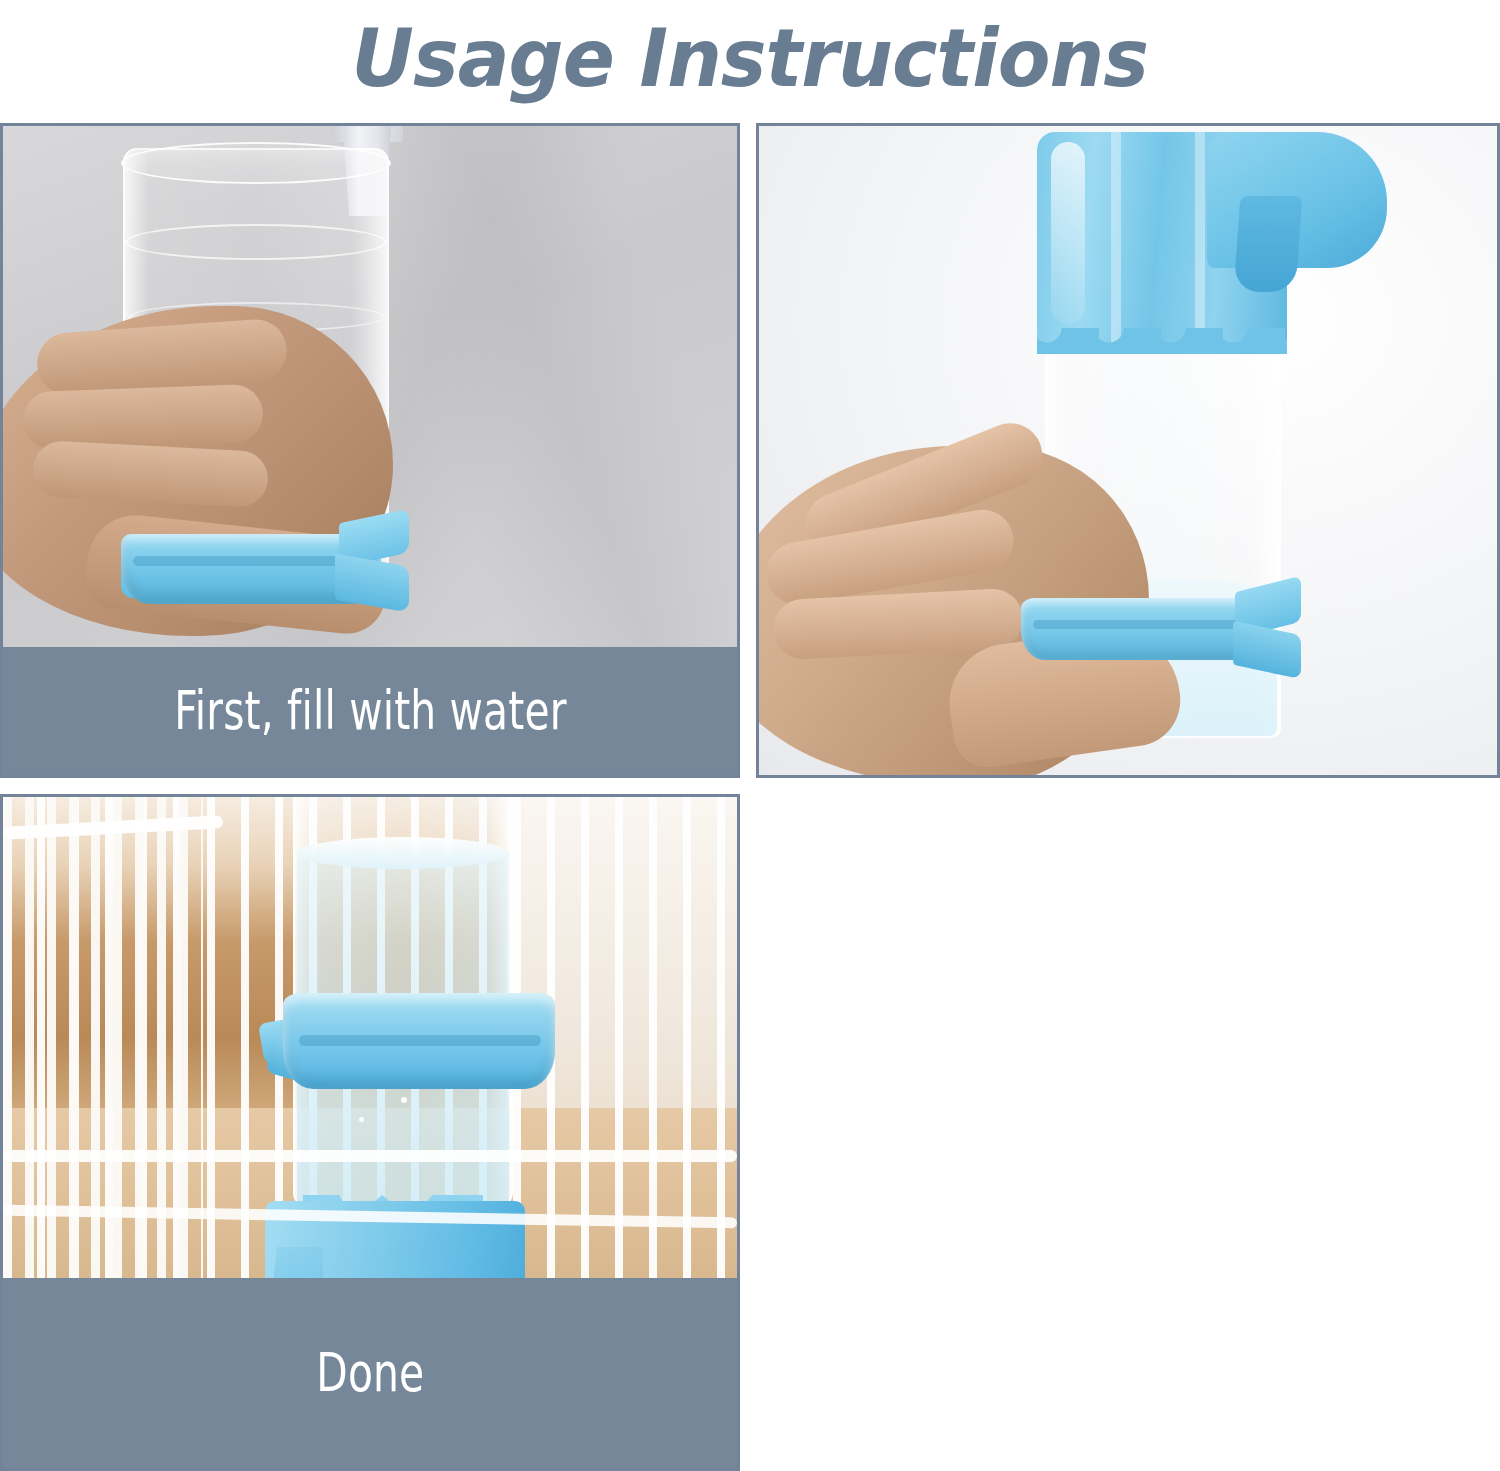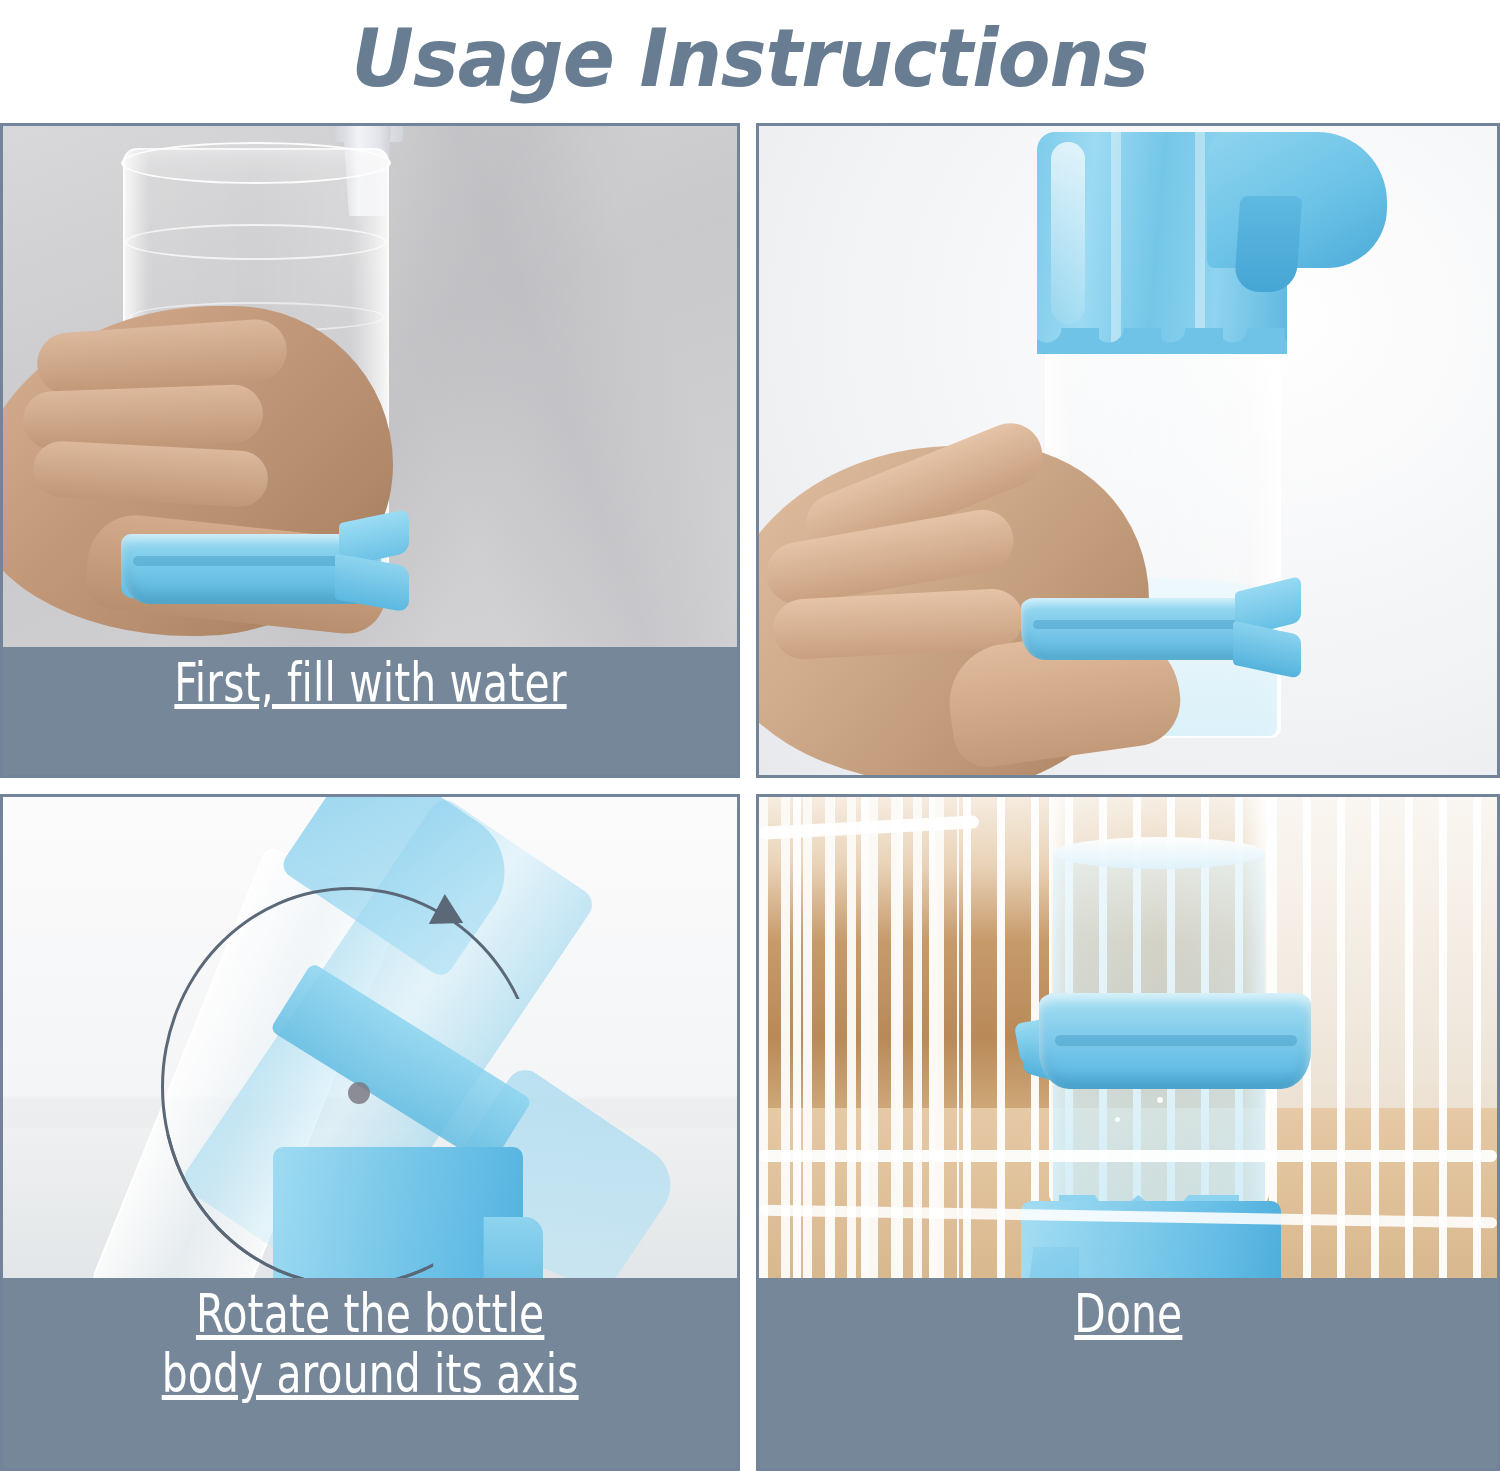--- a/index.html
+++ b/index.html
@@ -70,25 +70,24 @@
     flex: 1 1 auto;
     overflow: hidden;
   }
 
   
   .caption {
     flex: 0 0 auto;
     background: #76879a;
     color: #ffffff;
     display: flex;
-    align-items: flex-start;
+    align-items: center;
     justify-content: center;
     text-align: center;
     padding: 6px 10px;
-    text-decoration: underline;
   }
   .caption-text {
     font-family: "DejaVu Sans Condensed", "Liberation Sans Narrow", "Liberation Sans", sans-serif;
     font-size: 54px;
     font-weight: 400;
     line-height: 1.12;
     letter-spacing: 0.2px;
     color: #ffffff;
     transform: scaleX(0.84);
     white-space: pre-line;
@@ -662,41 +661,20 @@
         <div class="p2-thumb"></div>
         <div class="p2-clip">
           <div class="p2-clip-band"></div>
           <div class="p2-clip-groove"></div>
           <div class="p2-clip-tabA"></div>
           <div class="p2-clip-tabB"></div>
         </div>
       </div>
     </div>
 
-    <div class="panel">
-      <div class="photo">
-        <div class="p3-bg"></div>
-        <div class="p3-table"></div>
-        <div class="p3-faint"></div>
-        <div class="p3-ghost"></div>
-        <div class="p3-ghost-lid"></div>
-        <div class="p3-ghost-base"></div>
-        <div class="p3-mid-clip"></div>
-        <div class="p3-base"></div>
-        <div class="p3-base-trough"></div>
-        <div class="p3-circle"></div>
-        <div class="p3-circle2"></div>
-        <div class="p3-arrow"></div>
-        <div class="p3-pivot"></div>
-      </div>
-      <div class="caption cap-three">
-        <span class="caption-text">Rotate the bottle
-body around its axis</span>
-      </div>
-    </div>
 
     <div class="panel">
       <div class="photo">
         <div class="p4-bg"></div>
         <div class="p4-wall"></div>
         <div class="p4-floor"></div>
         <div class="p4-wires"></div>
         <div class="p4-wires-left"></div>
         <div class="p4-railtop"></div>
         <div class="p4-bottle"></div>

